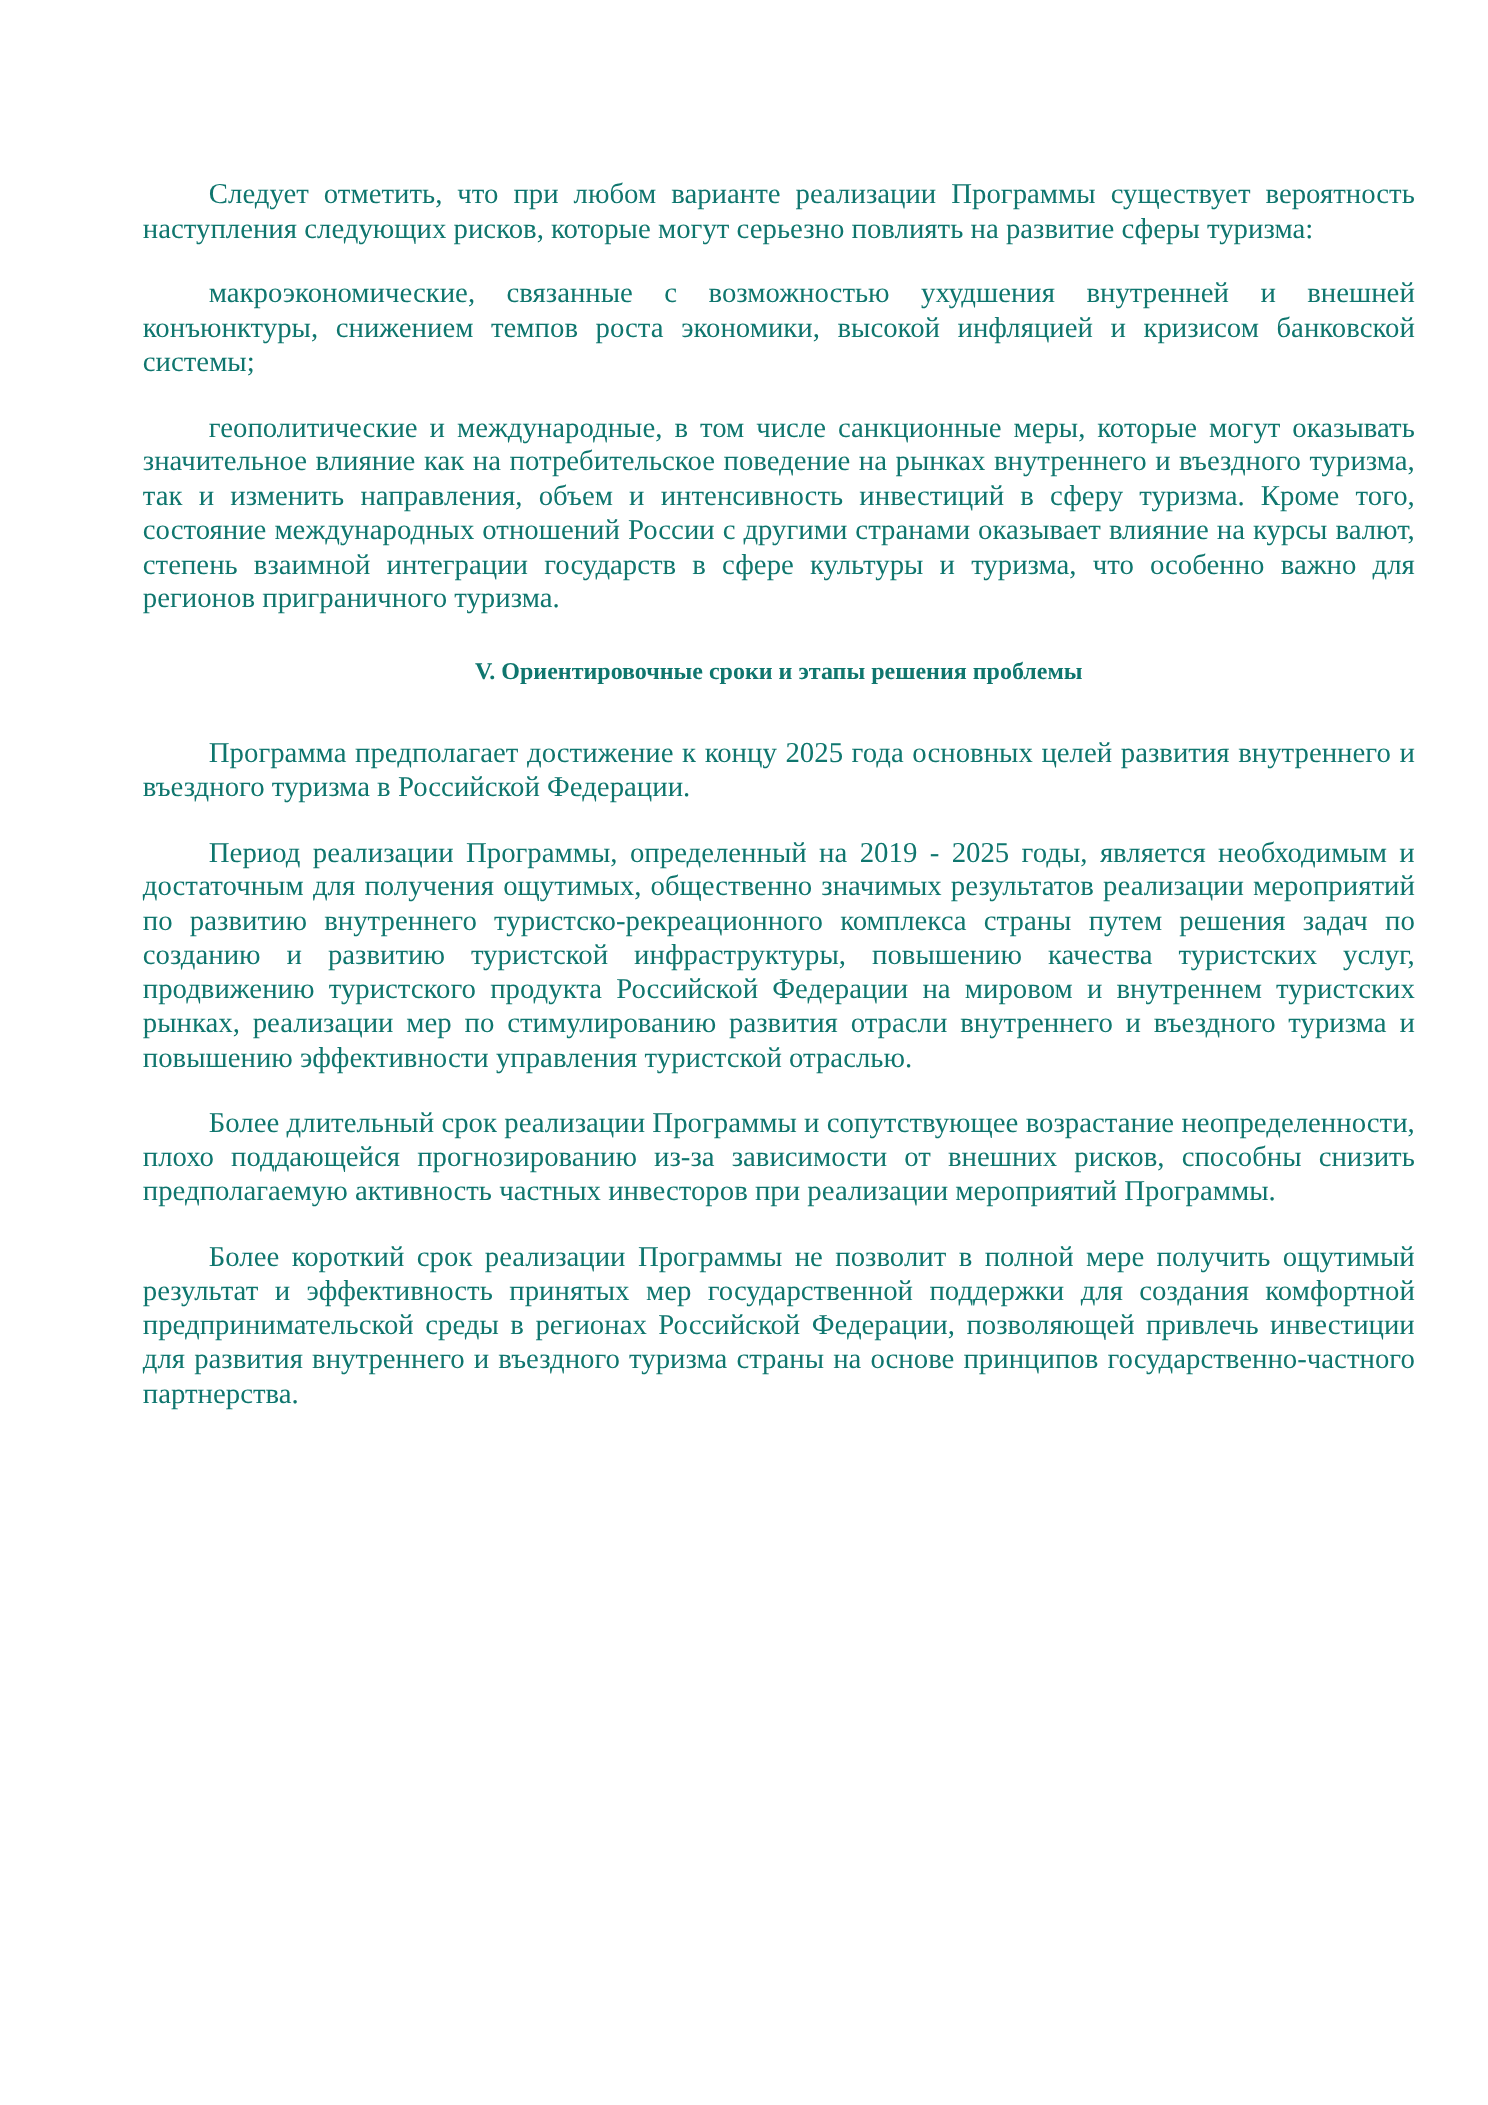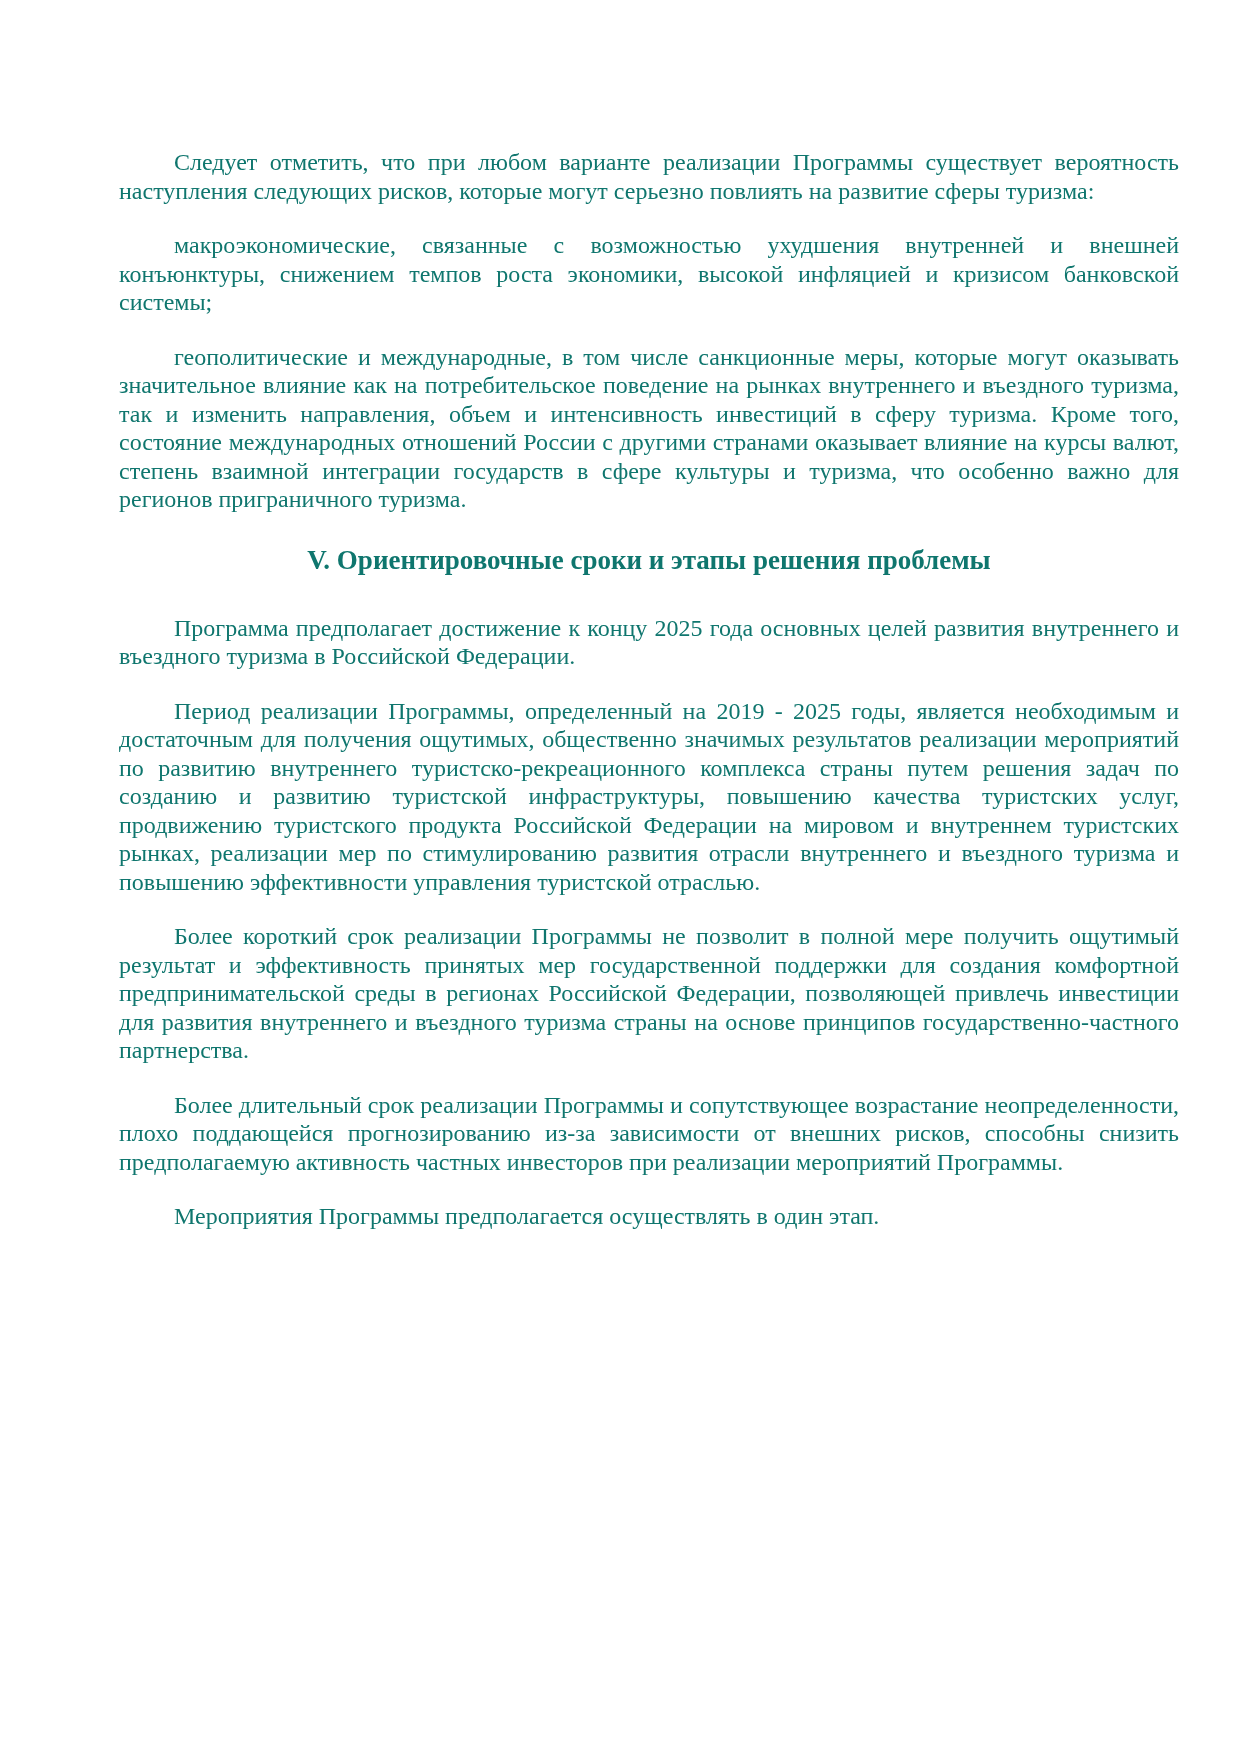--- a/index.html
+++ b/index.html
@@ -16,37 +16,36 @@
   }
   .para {
     margin: 0 0 26px 0;
     text-indent: 55px;
     text-align: justify;
     text-align-last: left;
   }
   .heading {
     font-family: "Liberation Serif", serif;
     font-weight: bold;
-    font-size: 27px;
+    font-size: 20px;
     line-height: 32px;
     text-align: center;
     margin: 30px 0 38px 0;
   }
   .heading span { display: block; }
 </style>
 </head>
 <body>
 
 <div class="page">
   <p class="para">Следует отметить, что при любом варианте реализации Программы существует вероятность наступления следующих рисков, которые могут серьезно повлиять на развитие сферы туризма:</p>
   <p class="para">макроэкономические, связанные с возможностью ухудшения внутренней и внешней конъюнктуры, снижением темпов роста экономики, высокой инфляцией и кризисом банковской системы;</p>
   <p class="para">геополитические и международные, в том числе санкционные меры, которые могут оказывать значительное влияние как на потребительское поведение на рынках внутреннего и въездного туризма, так и изменить направления, объем и интенсивность инвестиций в сферу туризма. Кроме того, состояние международных отношений России с другими странами оказывает влияние на курсы валют, степень взаимной интеграции государств в сфере культуры и туризма, что особенно важно для регионов приграничного туризма.</p>
 
   <div class="heading">
     <span>V. Ориентировочные сроки и этапы решения проблемы</span>
   </div>
 
   <p class="para">Программа предполагает достижение к концу 2025 года основных целей развития внутреннего и въездного туризма в Российской Федерации.</p>
   <p class="para">Период реализации Программы, определенный на 2019 - 2025 годы, является необходимым и достаточным для получения ощутимых, общественно значимых результатов реализации мероприятий по развитию внутреннего туристско-рекреационного комплекса страны путем решения задач по созданию и развитию туристской инфраструктуры, повышению качества туристских услуг, продвижению туристского продукта Российской Федерации на мировом и внутреннем туристских рынках, реализации мер по стимулированию развития отрасли внутреннего и въездного туризма и повышению эффективности управления туристской отраслью.</p>
+  <p class="para">Более длительный срок реализации Программы и сопутствующее возрастание неопределенности, плохо поддающейся прогнозированию из-за зависимости от внешних рисков, способны снизить предполагаемую активность частных инвесторов при реализации мероприятий Программы.</p>
   <p class="para">Более короткий срок реализации Программы не позволит в полной мере получить ощутимый результат и эффективность принятых мер государственной поддержки для создания комфортной предпринимательской среды в регионах Российской Федерации, позволяющей привлечь инвестиции для развития внутреннего и въездного туризма страны на основе принципов государственно-частного партнерства.</p>
-  <p class="para">Более длительный срок реализации Программы и сопутствующее возрастание неопределенности, плохо поддающейся прогнозированию из-за зависимости от внешних рисков, способны снизить предполагаемую активность частных инвесторов при реализации мероприятий Программы.</p>
-  <p class="para">Мероприятия Программы предполагается осуществлять в один этап.</p>
 </div>
 
 </body></html>

